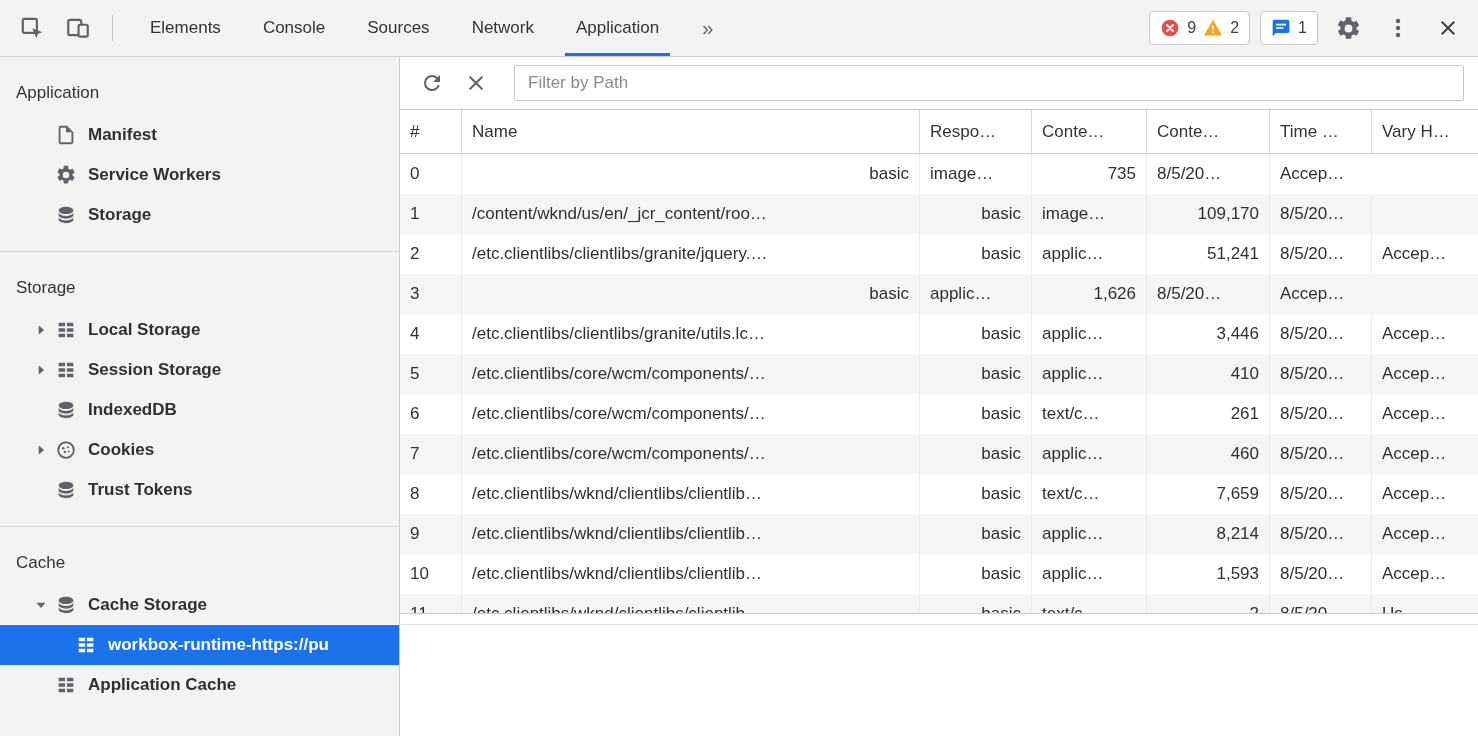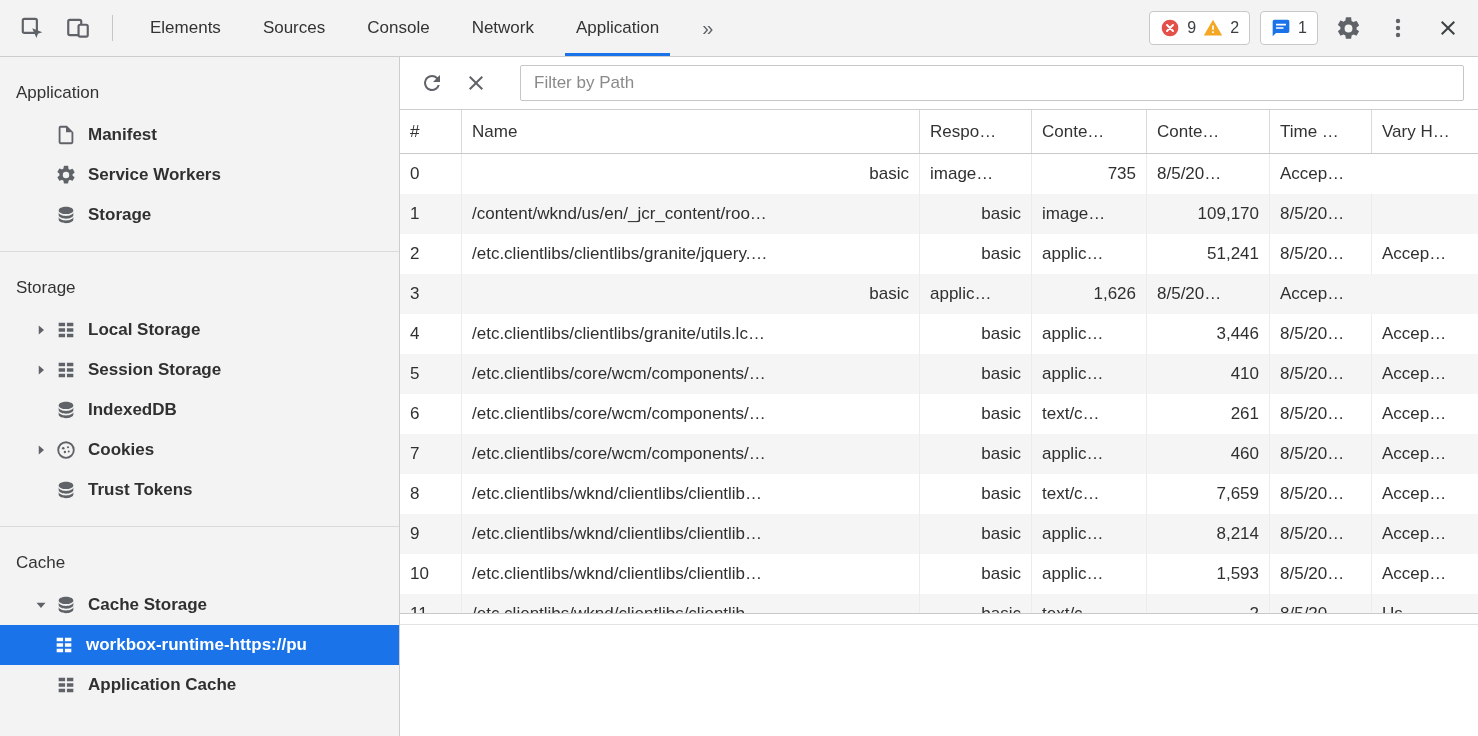--- a/index.html
+++ b/index.html
@@ -30,29 +30,29 @@
 
   
   .sidebar { width:400px; flex:none; background:#f3f3f3; border-right:1px solid #cdcdcd; overflow:hidden; }
   .section { padding:14px 0 16px; border-bottom:1px solid #dadada; }
   .section:last-child { border-bottom:0; }
   .section-title { height:44px; display:flex; align-items:center; padding-left:16px; color:#333; }
   .side-item { height:40px; display:flex; align-items:center; padding-left:28px; color:#303030; white-space:nowrap; }
   .expander { width:26px; height:40px; flex:none; display:flex; align-items:center; justify-content:center; color:#5f6368; }
   .item-icon { width:24px; height:24px; flex:none; margin-right:10px; display:flex; align-items:center; justify-content:center; color:#5f6368; }
   .item-label { overflow:hidden;font-weight:bold; }
-  .side-item.level2 { padding-left:52px; }
+  .side-item.level2 { padding-left:74px; }
   .side-item.selected { background:#1a73e8; color:#fff; }
   .side-item.selected .item-icon { color:#fff; }
 
   
   .panel { flex:1; min-width:0; display:flex; flex-direction:column; background:#fff; }
   .panel-toolbar { height:53px; flex:none; display:flex; align-items:center; padding:0 12px;
     border-bottom:1px solid #cdcdcd; background:#fff; gap:4px; }
-  .filter-input { flex:1; height:36px; margin-left:20px; margin-right:2px; border:1px solid #c6c6c6;
+  .filter-input { flex:1; height:36px; margin-left:14px; margin-right:2px; border:1px solid #c6c6c6;
     border-radius:2px; padding:0 13px; font-family:inherit; font-size:17px; color:#333; outline:none; background:#fff; }
   .filter-input::placeholder { color:#8a8a8a; }
 
   .grid-header, .grid-row { display:grid; grid-template-columns:62px minmax(0,1fr) 112px 115px 123px 102px 106px; }
   .grid-header { height:44px; border-bottom:1px solid #c9c9c9; background:#fff; }
   .g-cell { padding:0 10px; display:flex; align-items:center; white-space:nowrap; overflow:hidden;
     height:100%; border-right:1px solid #ececec; }
   .g-cell:last-child { border-right:0; }
   .h-cell { border-right-color:#d9d9d9; color:#333; }
   .grid-row { height:40px; }
@@ -84,22 +84,22 @@
               <rect x="3" y="4.5" width="12" height="14" rx="1.5" fill="none" stroke="currentColor" stroke-width="2"></rect>
               <rect x="12.5" y="9" width="8.5" height="11" rx="1.5" fill="#f3f3f3" stroke="currentColor" stroke-width="2"></rect>
             </svg>
         </span>
       </button>
       <div class="v-divider"></div>
     </div>
 
     <nav class="tab-strip">
         <div class="tab">Elements</div>
+        <div class="tab">Console</div>
         <div class="tab">Sources</div>
-        <div class="tab">Console</div>
         <div class="tab">Network</div>
         <div class="tab active">Application</div>
       </nav>
     <div class="more-tabs">»</div>
 
     <div class="toolbar-right">
       <div class="badge-group">
         <span style="display:flex;">
           <svg width="20" height="20" viewBox="0 0 24 24">
               <circle cx="12" cy="12" r="10" fill="#e35049"></circle>

